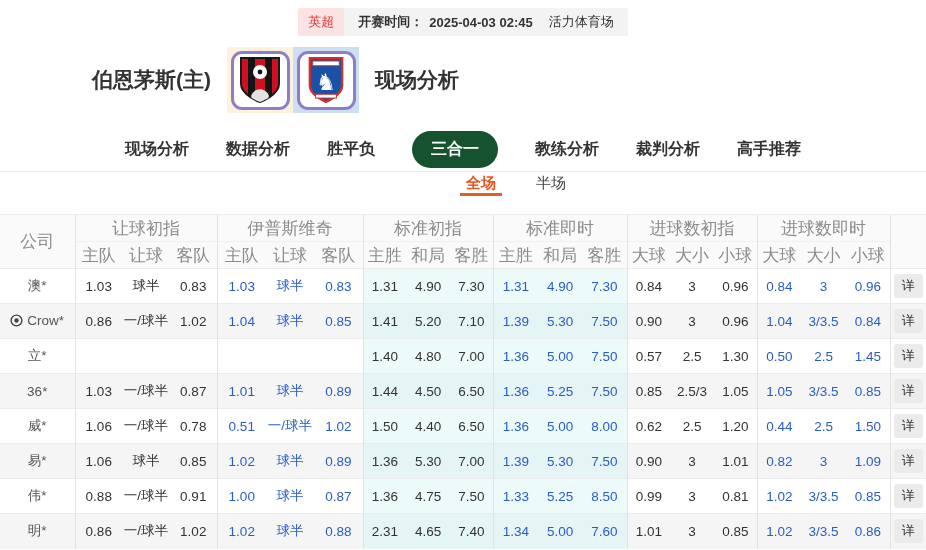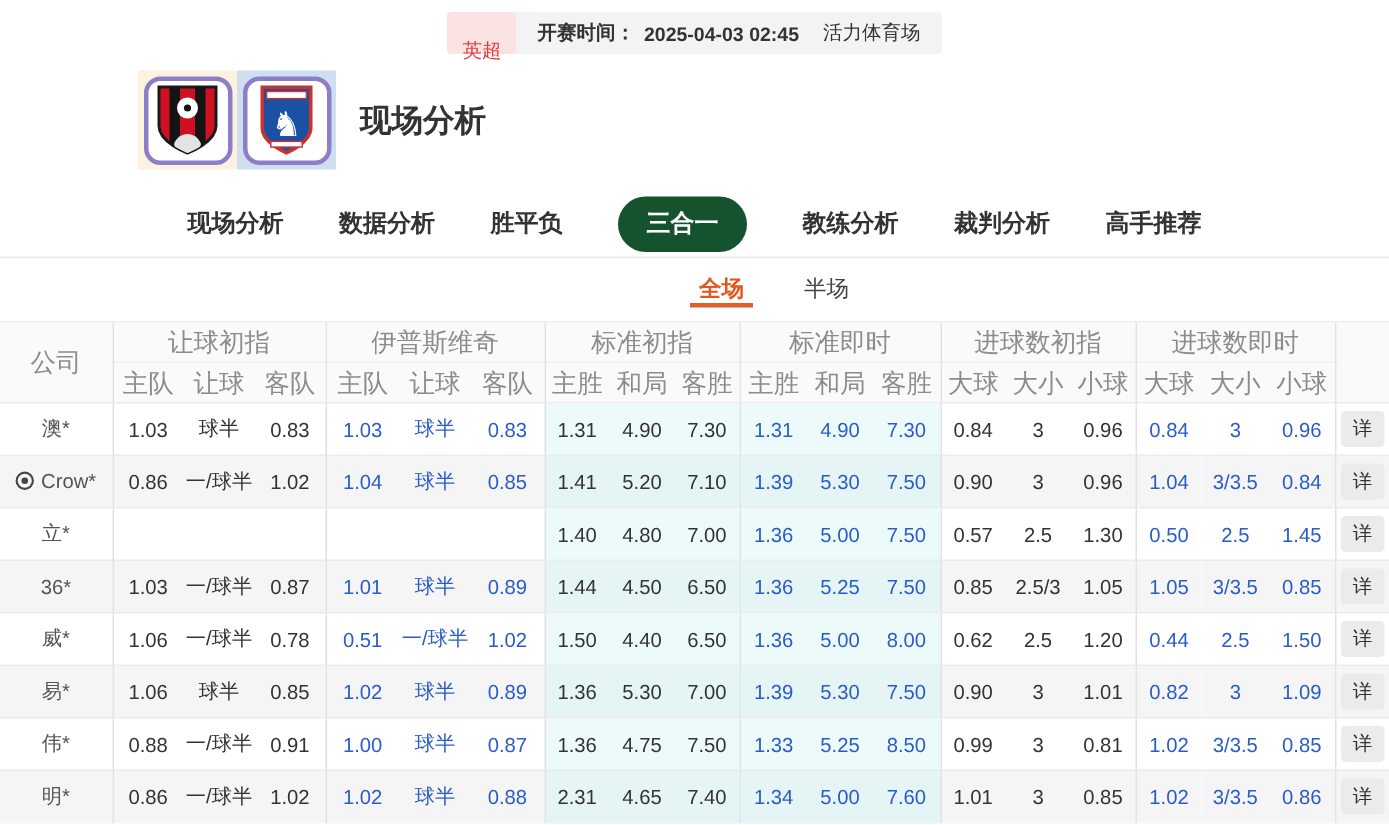--- a/index.html
+++ b/index.html
@@ -2,21 +2,21 @@
 <html><head>
 <meta charset="utf-8">
 <style>
   * { box-sizing: border-box; margin: 0; padding: 0; }
   html,body { width: 926px; height: 550px; background: #fff; overflow: hidden;
     font-family: "Liberation Sans", "DejaVu Sans", sans-serif; }
 
   
   .top-strip { margin: 8px auto 0; width: max-content; height: 28px; display: flex;
     align-items: center; background: #f3f3f3; border-radius: 3px; font-size: 13px; }
-  .league-tag { background: #fbe3e3; color: #e23b3b; padding: 12px 10px; height: 28px;
+  .league-tag { background: #fbe3e3; color: #e23b3b; padding: 0 10px; height: 28px;
     line-height: 28px; border-radius: 3px; }
   .kickoff { font-weight: 700; color: #333; margin: 0 6px 0 14px; }
   .kickoff-time { font-weight: 700; color: #333; }
   .venue { color: #333; margin: 0 14px 0 16px; }
 
   
   .match-row { display: flex; align-items: center; margin-top: 6px; height: 76px;
     padding: 0 2px 0 92px; }
   .team { display: flex; align-items: center; gap: 16px; }
   .team-name { font-size: 21px; font-weight: 700; color: #333; white-space: nowrap; }
@@ -30,21 +30,21 @@
   .cd-num { background: #efefef; color: #1f5ad0; font-weight: 700; font-size: 22px;
     padding: 3px 12px; border-radius: 4px; }
 
   
   .nav-tabs { display: flex; justify-content: center; align-items: center; gap: 37px;
     height: 44px; margin-top: 10px; border-bottom: 1px solid #ececec; }
   .nav-tab { font-size: 16px; font-weight: 700; color: #333; cursor: pointer; white-space: nowrap; }
   .nav-tab.active { background: #14532d; color: #fff; border-radius: 999px; padding: 8px 19px; }
 
   
-  .sub-tabs { display: flex; justify-content: center; align-items: center; gap: 28px;
+  .sub-tabs { display: flex; justify-content: center; align-items: flex-start; gap: 28px;
     height: 42px; padding-left: 106px; }
   .sub-tab { font-size: 15px; color: #444; display: flex; align-items: center;
     padding: 2px 6px 0; border-bottom: 3px solid transparent; cursor: pointer; }
   .sub-tab.active { color: #e4571f; font-weight: 700; border-bottom-color: #e0602a; }
 
   
   table { width: 926px; border-collapse: collapse; table-layout: fixed; }
   th, td { text-align: center; overflow: hidden; white-space: nowrap; padding: 0; }
   thead th { height: 27px; background: #fafafa; color: #8c8c8c; font-weight: 400;
     font-size: 17px; border-top: 1px solid #ececec; }
@@ -65,20 +65,21 @@
 
 <div class="top-strip">
   <span class="league-tag">英超</span>
   <span class="kickoff">开赛时间：</span>
   <span class="kickoff-time">2025-04-03 02:45</span>
   <span class="venue">活力体育场</span>
 </div>
 
 <div class="match-row">
   <div class="team">
+    <span class="team-name">伯恩茅斯(主)</span>
     <div class="badge home">
       <div class="inner">
         <svg width="44" height="50" viewBox="0 0 44 50">
           <defs>
               <clipPath id="bsh">
                 <path d="M3 3 h38 v26 c0 11 -19 18 -19 18 s-19 -7 -19 -18 z"></path>
               </clipPath>
             </defs>
           <path d="M3 3 h38 v26 c0 11 -19 18 -19 18 s-19 -7 -19 -18 z" fill="#cf1020" stroke="#1a1a1a" stroke-width="2"></path>
           <g clip-path="url(#bsh)">

